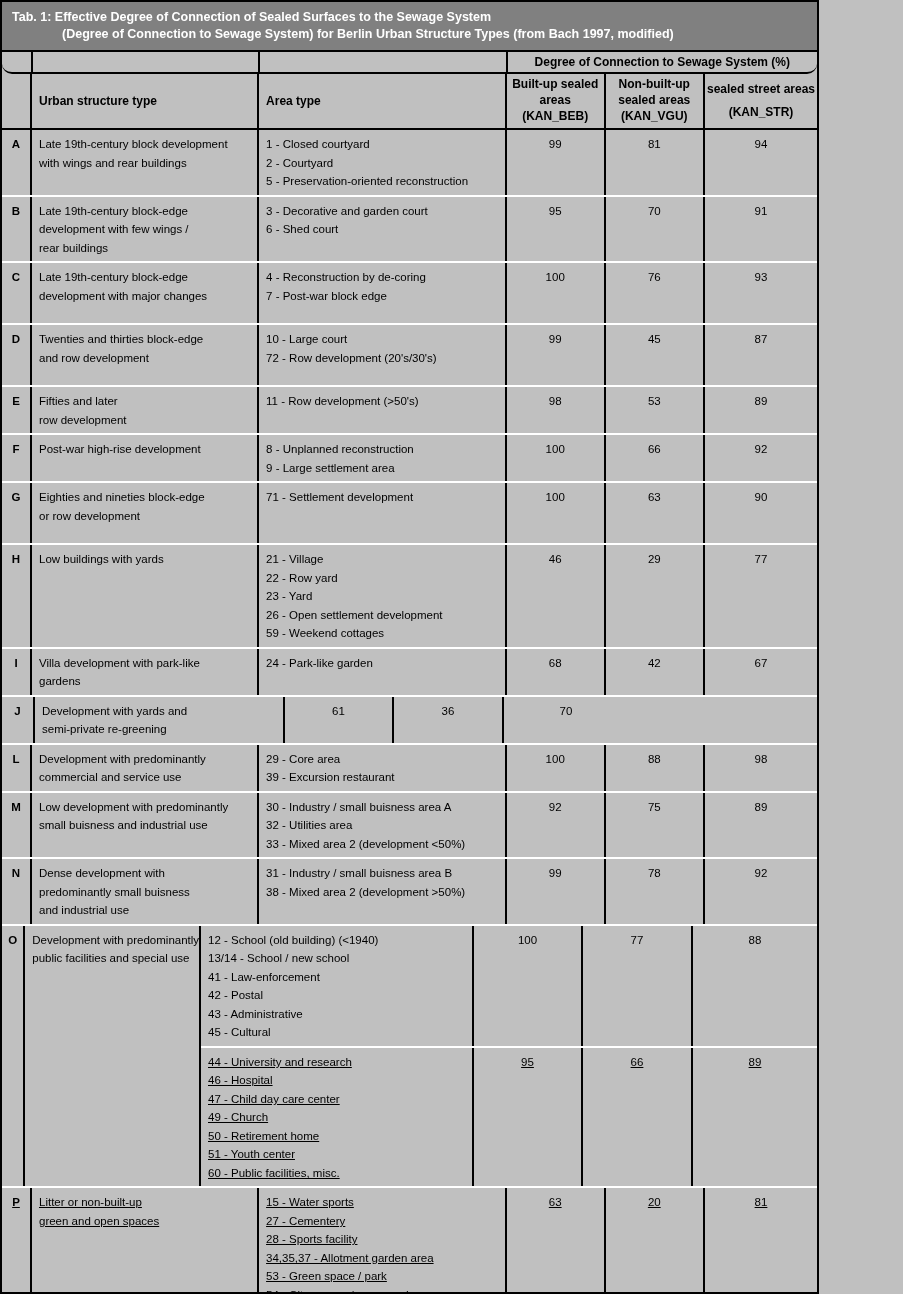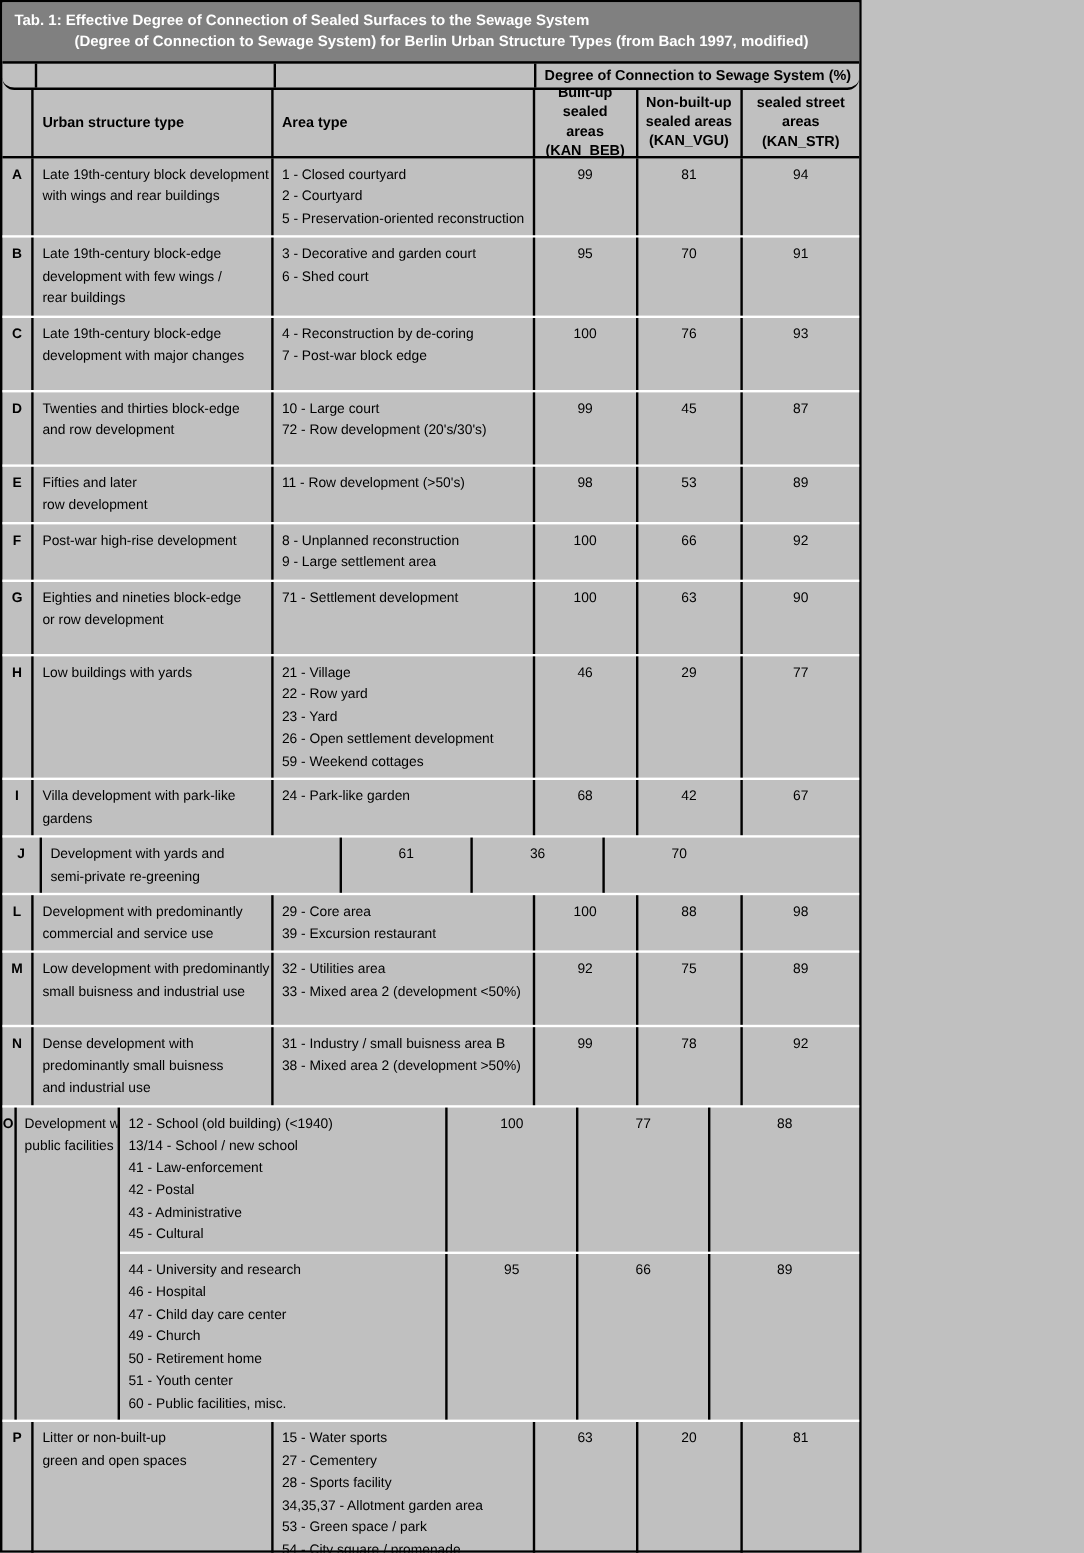--- a/index.html
+++ b/index.html
@@ -10,21 +10,21 @@
   }
   body {
     width: 903px;
     height: 1294px;
     font-family: "Liberation Sans", sans-serif;
     color: #000;
     overflow: hidden;
   }
 
   .table-frame {
-    width: 718px;
+    width: 819px;
     height: 1294px;
     box-sizing: border-box;
     border: 2px solid #000;
     background: #c0c0c0;
     display: flex;
     flex-direction: column;
   }
 
   
   .title-banner {
@@ -46,21 +46,21 @@
     display: flex;
     flex-direction: column;
     min-height: 0;
   }
 
   .row {
     display: flex;
     box-sizing: border-box;
     border-bottom: 2px solid #ffffff;
   }
-  .row:last-child { border-bottom: none; }
+  .row:last-child { border-bottom: none; text-decoration: underline; }
 
   .cell {
     box-sizing: border-box;
     border-right: 2px solid #000;
     padding: 4px 5px 4px 7px;
     font-size: 11.5px;
     line-height: 18.5px;
     overflow: hidden;
   }
   .cell:last-child { border-right: none; }
@@ -429,20 +429,21 @@
         <div class="row data-row" style="min-height:62px">
           <div class="cell c-key">M</div>
           <div class="cell c-ust">
             <ul class="sub-list">
               <li>Low development with predominantly</li>
               <li>small buisness and industrial use</li>
             </ul>
           </div>
           <div class="cell c-area">
             <ul class="sub-list">
+              <li>30 - Industry / small buisness area A</li>
               <li>32 - Utilities area</li>
               <li>33 - Mixed area 2 (development &lt;50%)</li>
             </ul>
           </div>
           <div class="cell c-beb">
             <div>92</div>
           </div>
           <div class="cell c-vgu">
             <div>75</div>
           </div>

